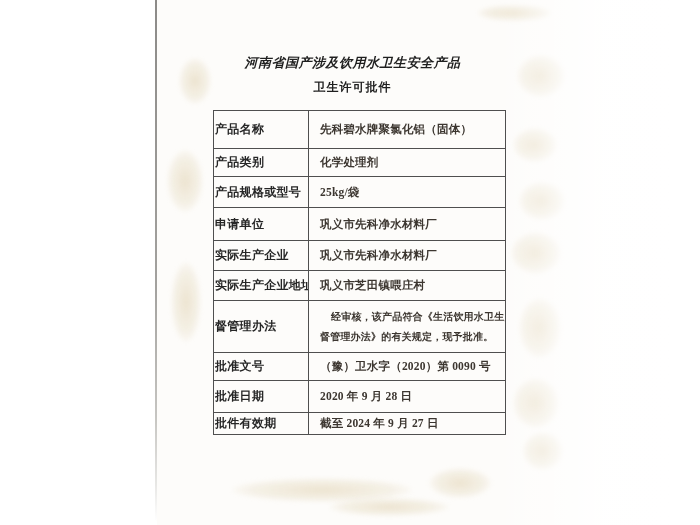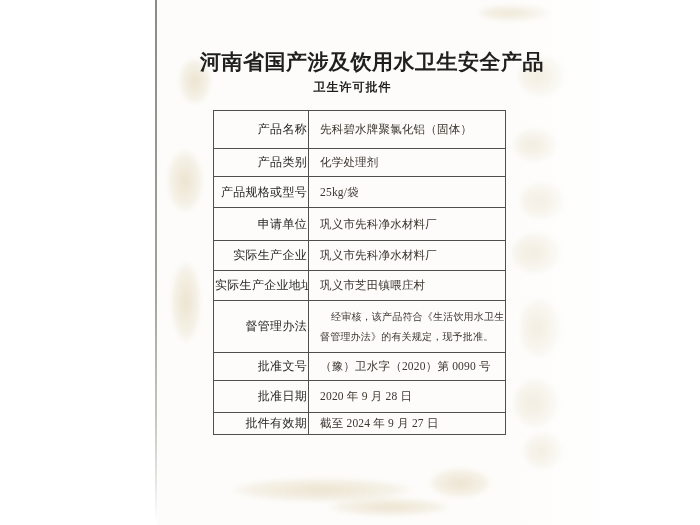--- a/index.html
+++ b/index.html
@@ -40,40 +40,40 @@
   .blob{
     position:absolute;border-radius:50%;
     background:radial-gradient(ellipse at center, rgba(223,209,175,.55) 0%, rgba(223,209,175,.25) 55%, rgba(223,209,175,0) 75%);
     filter:blur(2px);
   }
   .title{
     position:absolute;left:200px;top:50px;width:305px;
     text-align:center;color:var(--title-text);
     font-weight:bold;
   }
-  .title .line1{font-size:21px;line-height:25px;letter-spacing:.5px;white-space:nowrap;}
+  .title .line1{font-size:13px;line-height:25px;letter-spacing:.5px;white-space:nowrap;font-style:italic;}
   .title .line2{font-size:12px;line-height:24px;letter-spacing:1px;white-space:nowrap;}
   table.permit{
     position:absolute;left:213px;top:110px;width:293px;
     border-collapse:collapse;table-layout:fixed;
     background:transparent;
   }
   table.permit th, table.permit td{
     border:1px solid var(--table-border);
     overflow:hidden;
   }
   table.permit th{
-    width:95px;text-align:right;vertical-align:middle;
-    font-size:12px;font-weight:normal;color:var(--label-text);
+    width:95px;text-align:left;vertical-align:middle;
+    font-size:12px;font-weight:bold;color:var(--label-text);
     white-space:nowrap;padding:0 1px;letter-spacing:.3px;
   }
   table.permit td{
     vertical-align:middle;text-align:left;
     font-size:11.5px;color:var(--value-text);
-    padding:0 4px 0 11px;white-space:nowrap;letter-spacing:.2px;
+    padding:0 4px 0 11px;white-space:nowrap;letter-spacing:.2px;font-weight:bold;
   }
   td.multiline{white-space:normal;padding-left:8px;padding-right:4px;}
   td.multiline .vline{font-size:10px;line-height:20px;white-space:nowrap;}
   td.multiline .vline.indent{text-indent:11px;}
   tr.h38{height:38px;} tr.h28{height:28px;} tr.h31{height:31px;}
   tr.h33{height:33px;} tr.h30{height:30px;} tr.h52{height:52px;}
   tr.h32{height:32px;} tr.h22{height:22px;}
 </style>
 </head>
 <body>

